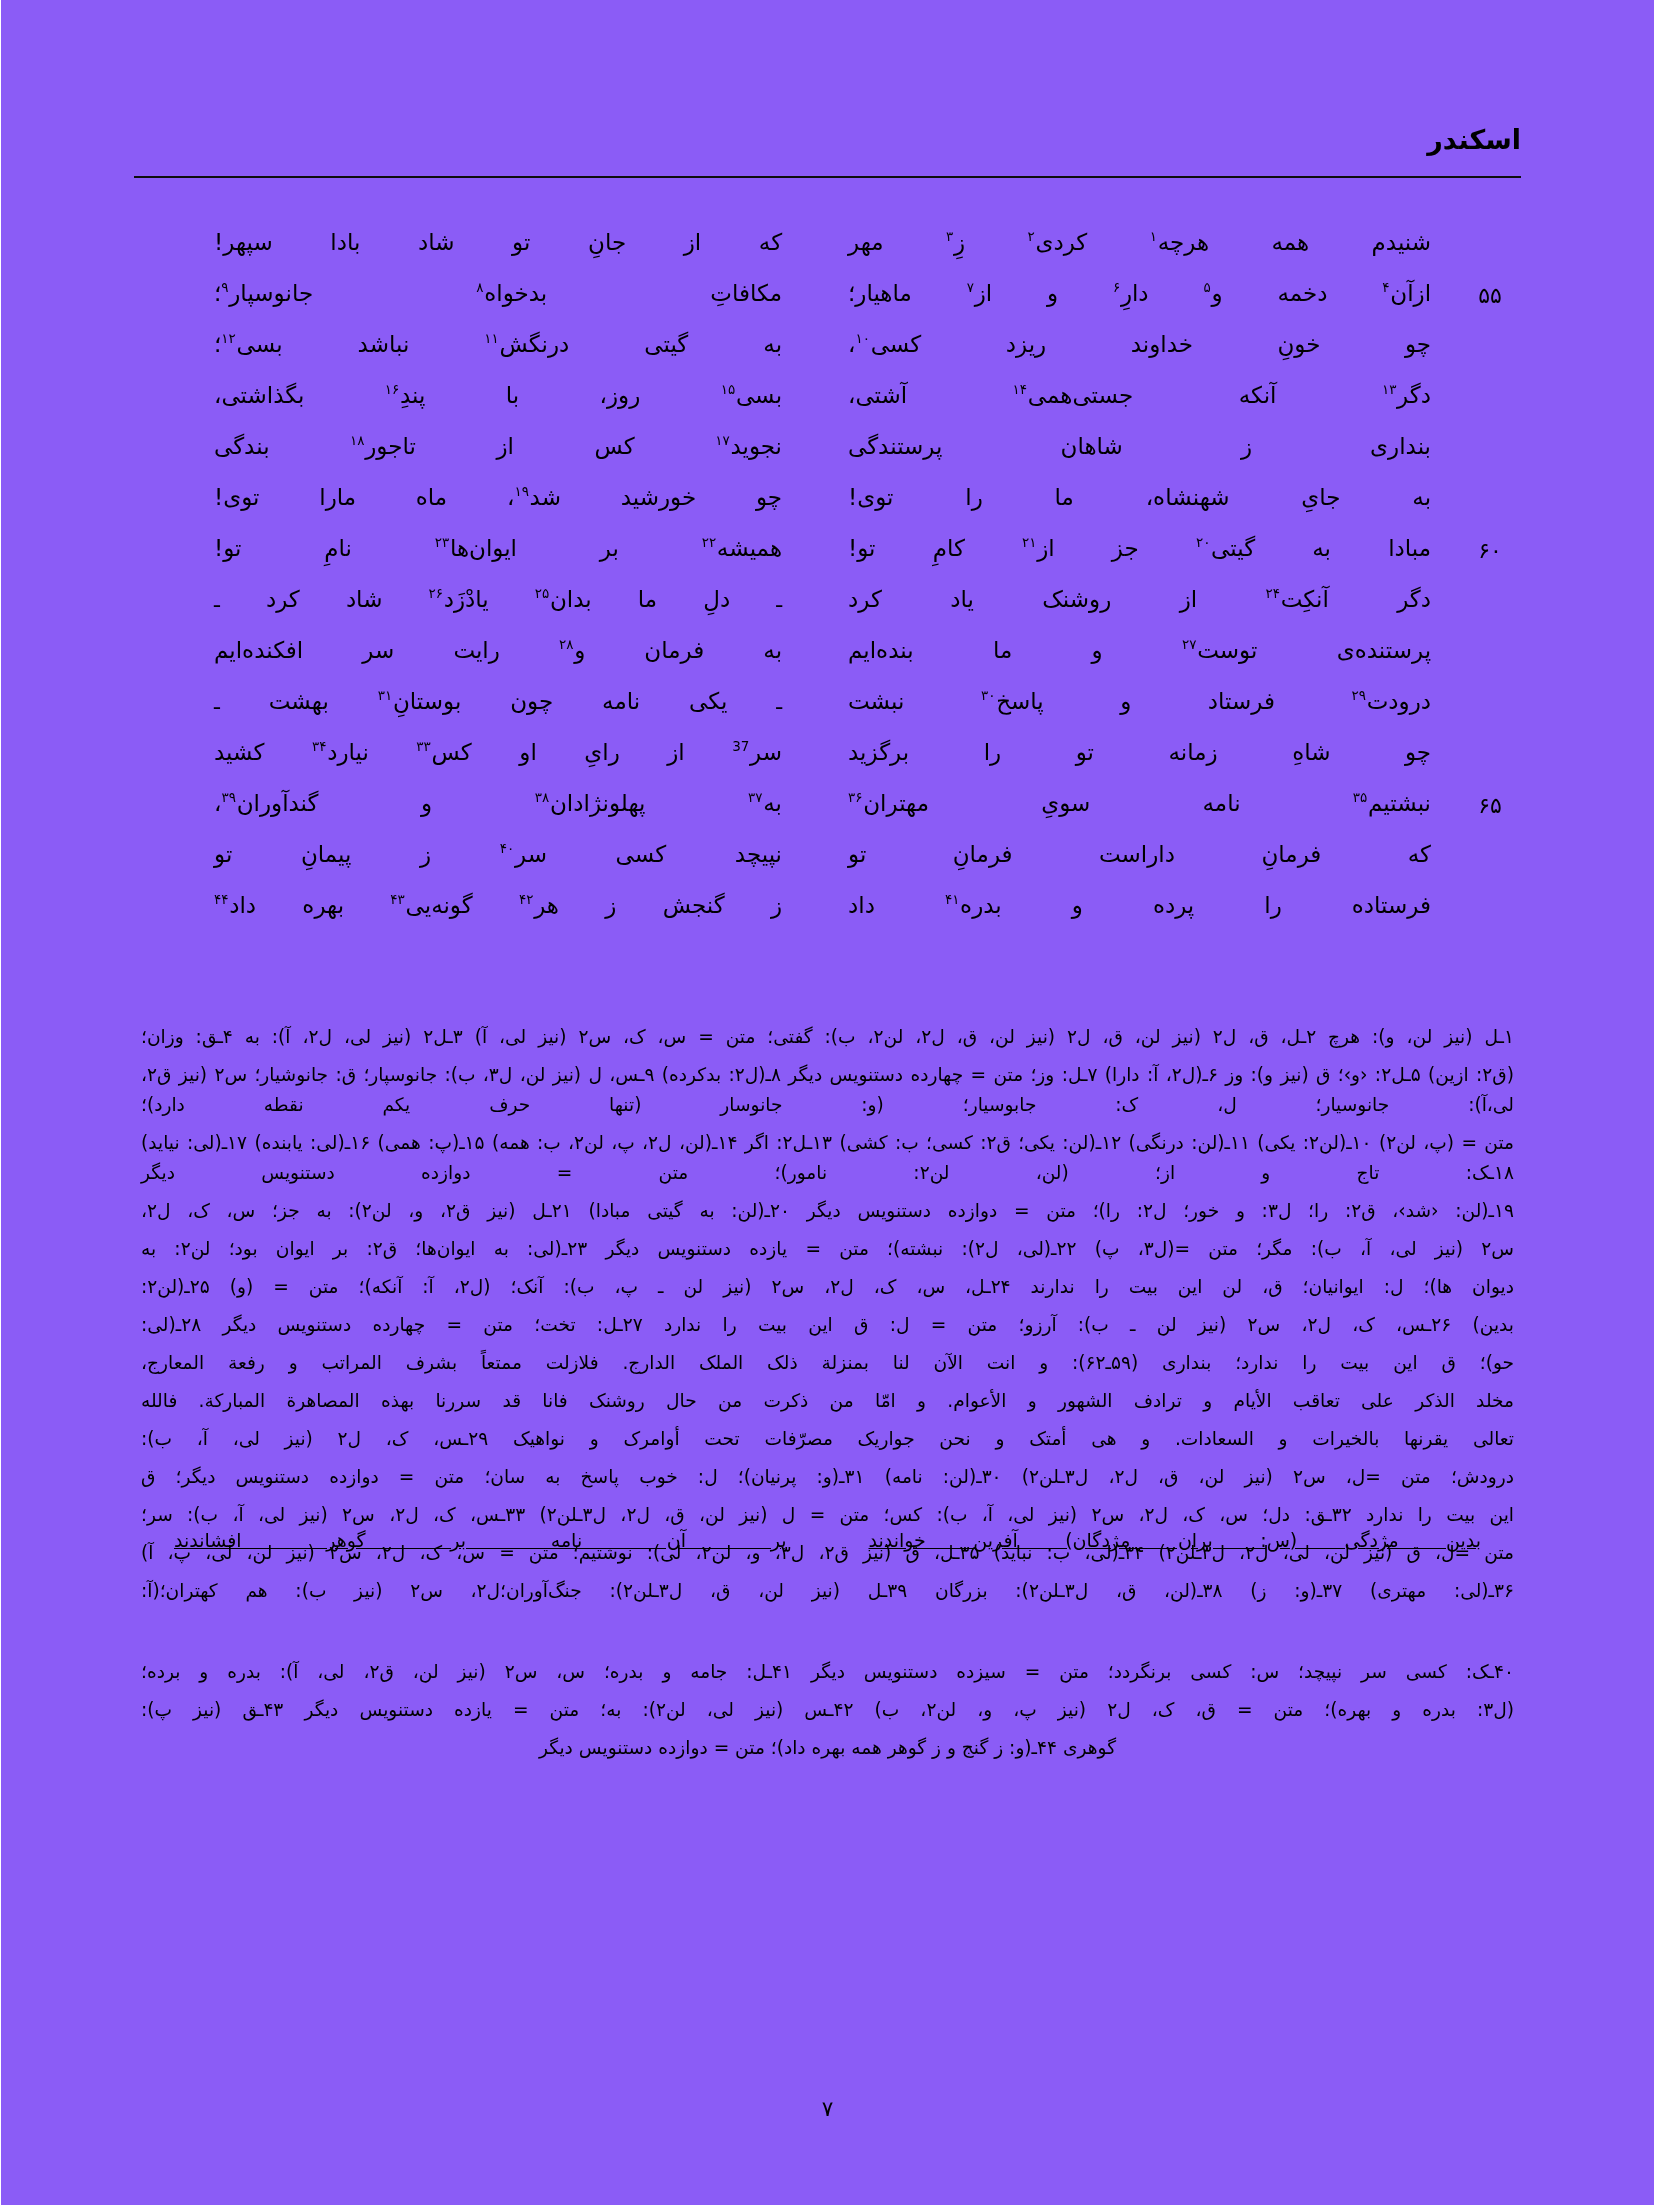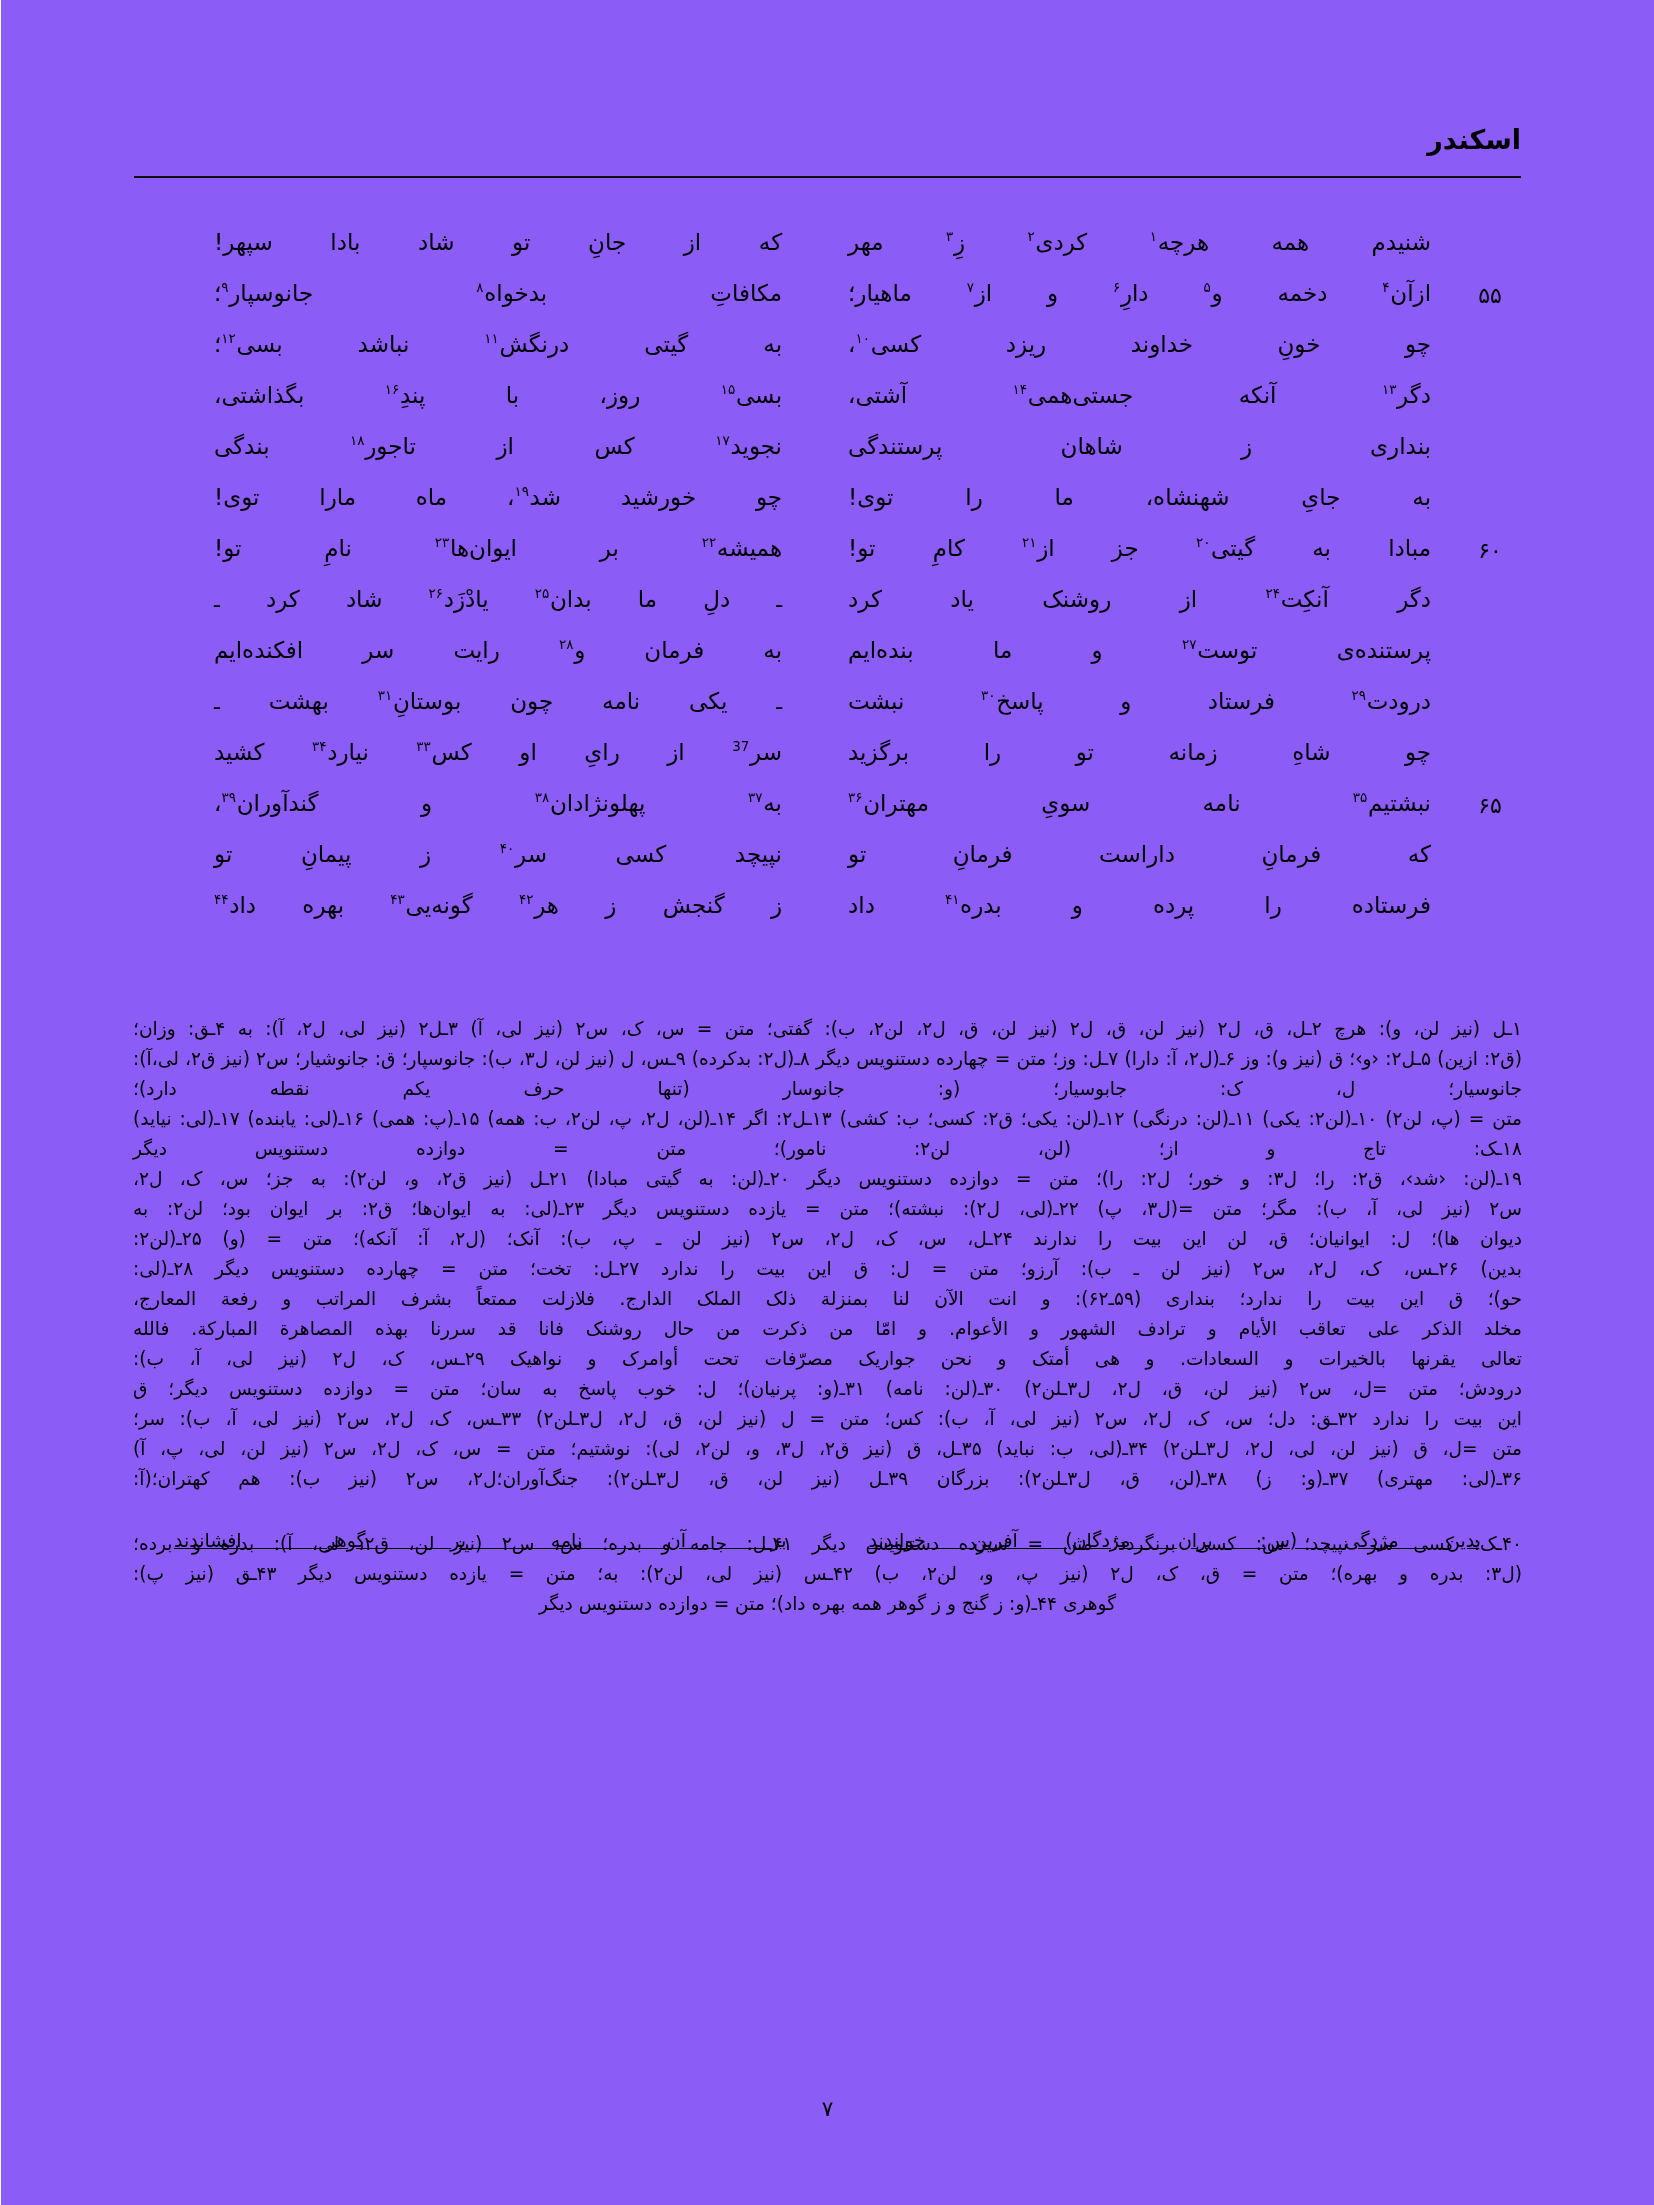--- a/index.html
+++ b/index.html
@@ -110,21 +110,21 @@
     top: 1014px;
     right: 133px;
     left: 133px;
     direction: rtl;
     font-size: 18.6px;
     line-height: 30px;
     text-align: justify;
     text-align-last: justify;
   }
   .apparatus p {
-    margin: 0;
+    margin: 8px;
     padding: 0;
     text-align: justify;
     text-align-last: justify;
   }
   .apparatus p.center-line { text-align: center; text-align-last: center; }
 
   
   .inset-couplet {
     position: absolute;
     top: 1837px;

